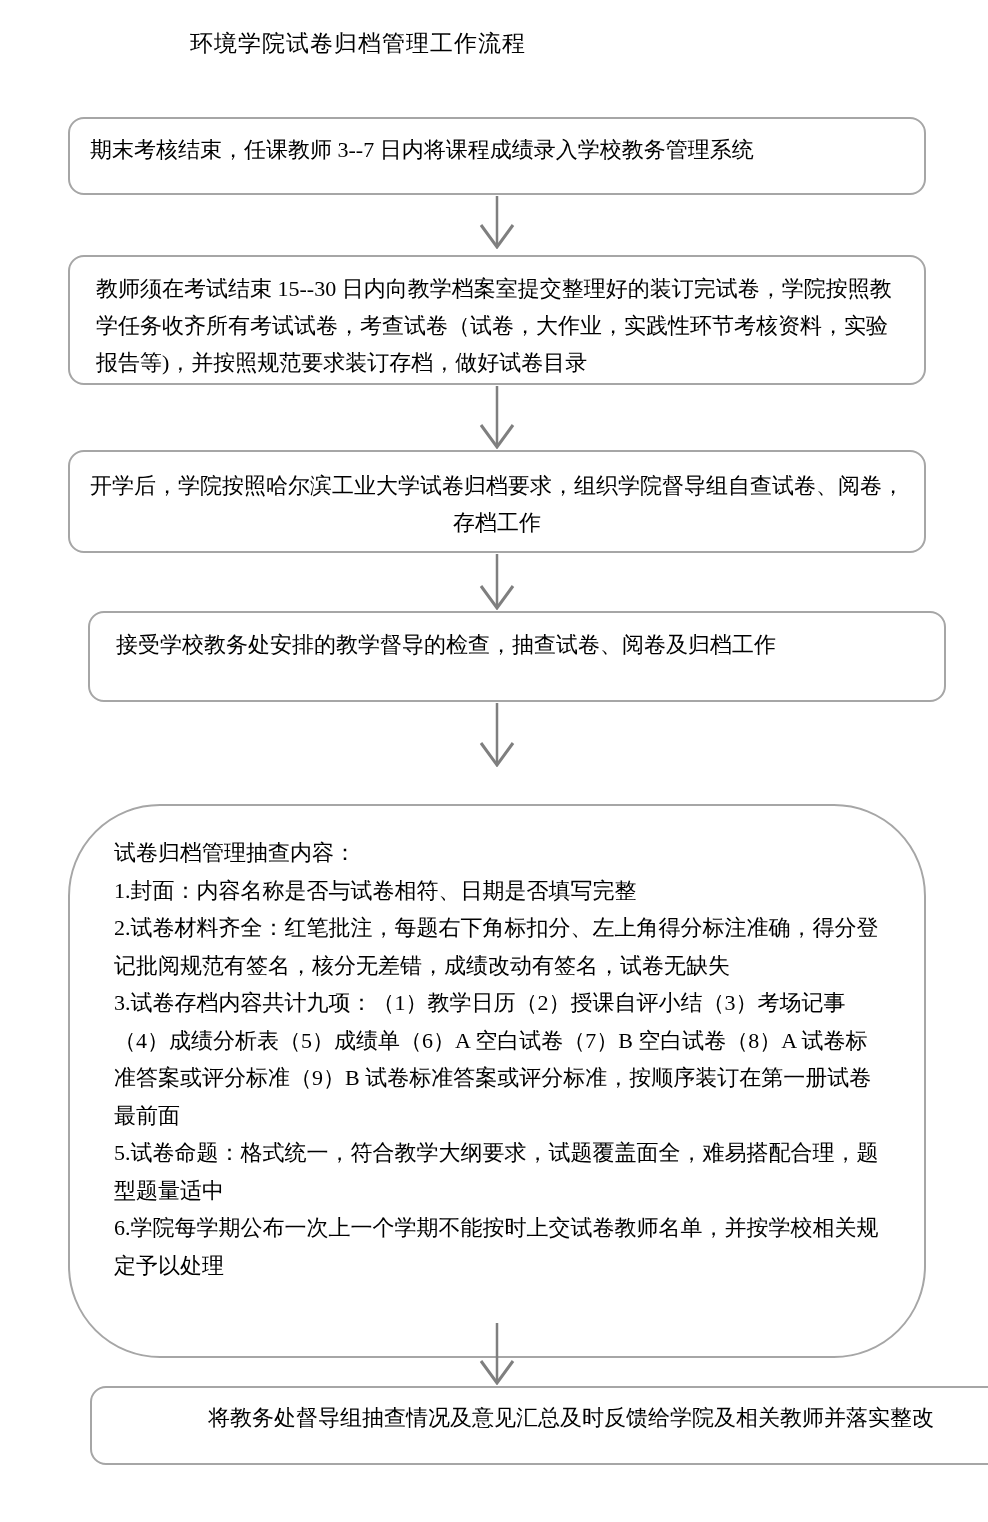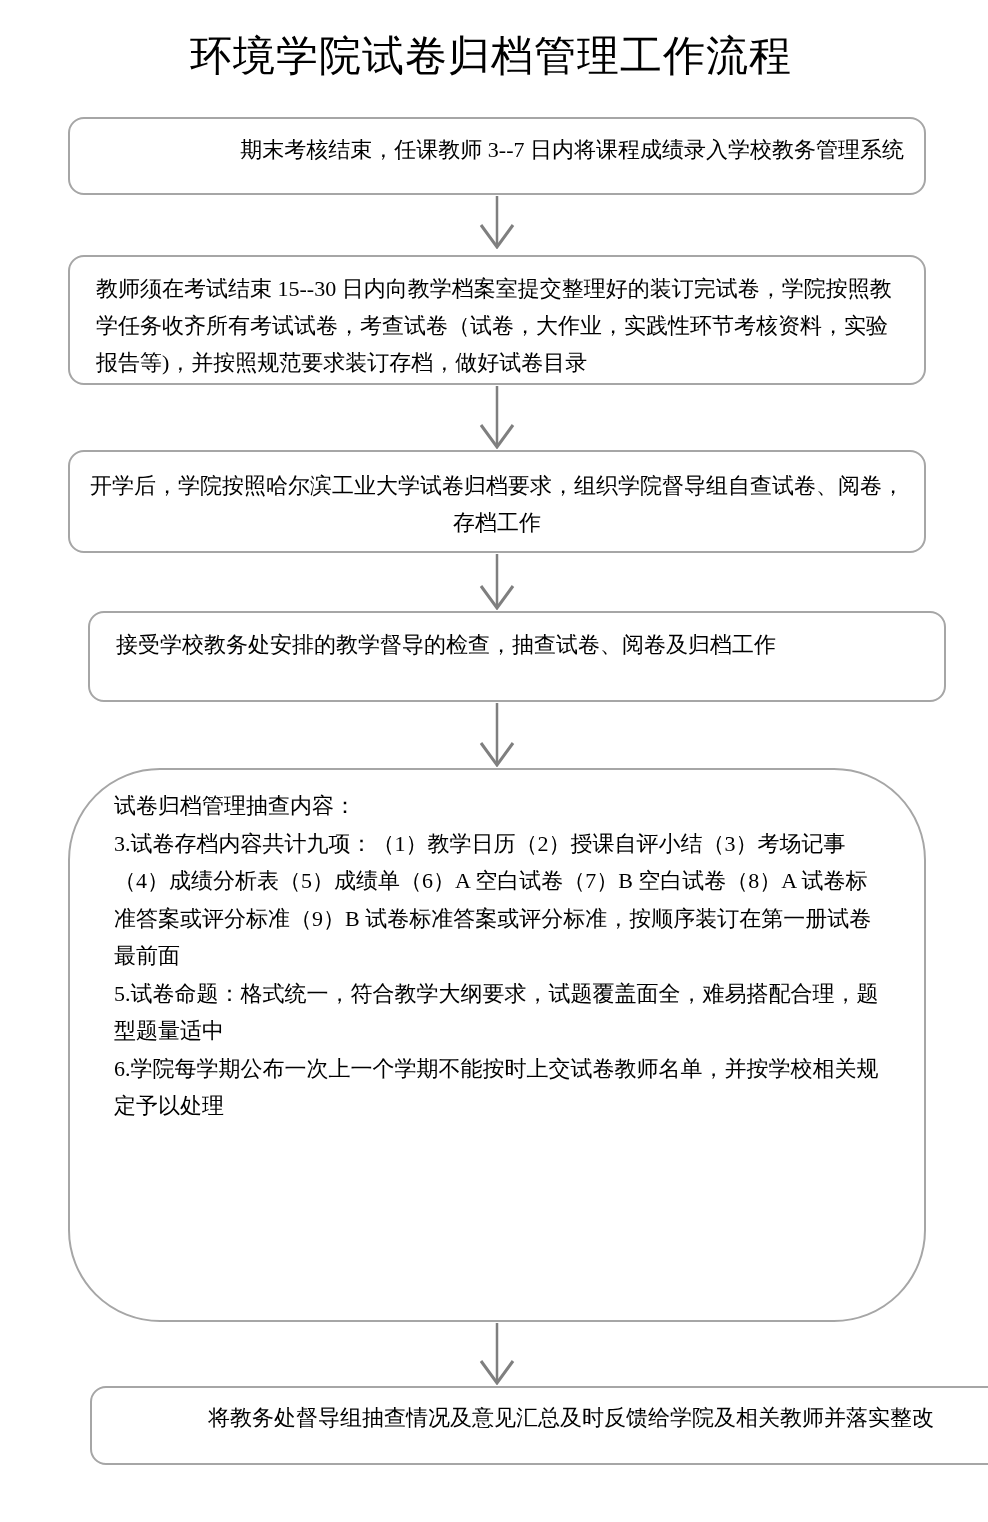--- a/index.html
+++ b/index.html
@@ -8,38 +8,38 @@
     position: relative;
     width: 988px;
     height: 1522px;
     background: #ffffff;
     overflow: hidden;
   }
   .title {
     position: absolute;
     left: 190px;
     top: 28px;
-    font-size: 42px;
+    font-size: 23px;
     letter-spacing: 1px;
     white-space: nowrap;
   }
   .box {
     position: absolute;
     box-sizing: border-box;
     border: 2px solid #a6a6a6;
     border-radius: 16px;
     background: #ffffff;
     font-size: 22px;
     line-height: 37px;
   }
-  .box-1 { left: 68px;  top: 117px;  width: 858px; height: 78px;  text-align: right; padding: 16px 20px 0; line-height: 30px; }
+  .box-1 { left: 68px;  top: 117px;  width: 858px; height: 78px;  text-align: left; padding: 16px 20px 0; line-height: 30px; }
   .box-2 { left: 68px;  top: 255px;  width: 858px; height: 130px; text-align: left;   padding: 13px 26px 16px; }
   .box-3 { left: 68px;  top: 450px;  width: 858px; height: 103px; text-align: center; padding: 15px 12px 0; }
   .box-4 { left: 68px;  top: 611px;  width: 858px; height: 91px;  text-align: left;   padding: 13px 26px 0; margin-left: 20px; }
-  .box-5 { left: 68px;  top: 768px;  width: 858px; height: 554px; text-align: left;   padding: 17px 44px 0; border-radius: 92px; line-height: 37.5px; }
+  .box-5 { left: 68px;  top: 804px;  width: 858px; height: 554px; text-align: left;   padding: 28px 44px 0; border-radius: 92px; line-height: 37.5px; }
   .box-6 { left: 90px;  top: 1386px; width: 962px; height: 79px;  text-align: center; padding: 15px 20px 0; line-height: 30px; }
   .box-5 p { margin: 0; }
   .arrow {
     position: absolute;
     left: 475px;
     width: 44px;
   }
   .arrow svg { display: block; }
   .a1 { top: 196px; }
   .a2 { top: 386px; }
@@ -93,20 +93,22 @@
 
   <div class="arrow a4">
     <svg width="44" height="64" viewBox="0 0 44 64" fill="none" stroke="#7f7f7f">
       <line x1="22" y1="0" x2="22" y2="60" stroke-width="2.5"></line>
       <polyline points="6,40 22,62 38,40" stroke-width="3"></polyline>
     </svg>
   </div>
 
   <div class="box box-5">
     <p>试卷归档管理抽查内容：</p>
+    <p>1.封面：内容名称是否与试卷相符、日期是否填写完整</p>
+    <p>2.试卷材料齐全：红笔批注，每题右下角标扣分、左上角得分标注准确，得分登记批阅规范有签名，核分无差错，成绩改动有签名，试卷无缺失</p>
     <p>3.试卷存档内容共计九项：（1）教学日历（2）授课自评小结（3）考场记事（4）成绩分析表（5）成绩单（6）A 空白试卷（7）B 空白试卷（8）A 试卷标准答案或评分标准（9）B 试卷标准答案或评分标准，按顺序装订在第一册试卷最前面</p>
     <p>5.试卷命题：格式统一，符合教学大纲要求，试题覆盖面全，难易搭配合理，题型题量适中</p>
     <p>6.学院每学期公布一次上一个学期不能按时上交试卷教师名单，并按学校相关规定予以处理</p>
   </div>
 
   <div class="arrow a5">
     <svg width="44" height="62" viewBox="0 0 44 62" fill="none" stroke="#7f7f7f">
       <line x1="22" y1="0" x2="22" y2="58" stroke-width="2.5"></line>
       <polyline points="6,38 22,60 38,38" stroke-width="3"></polyline>
     </svg>

